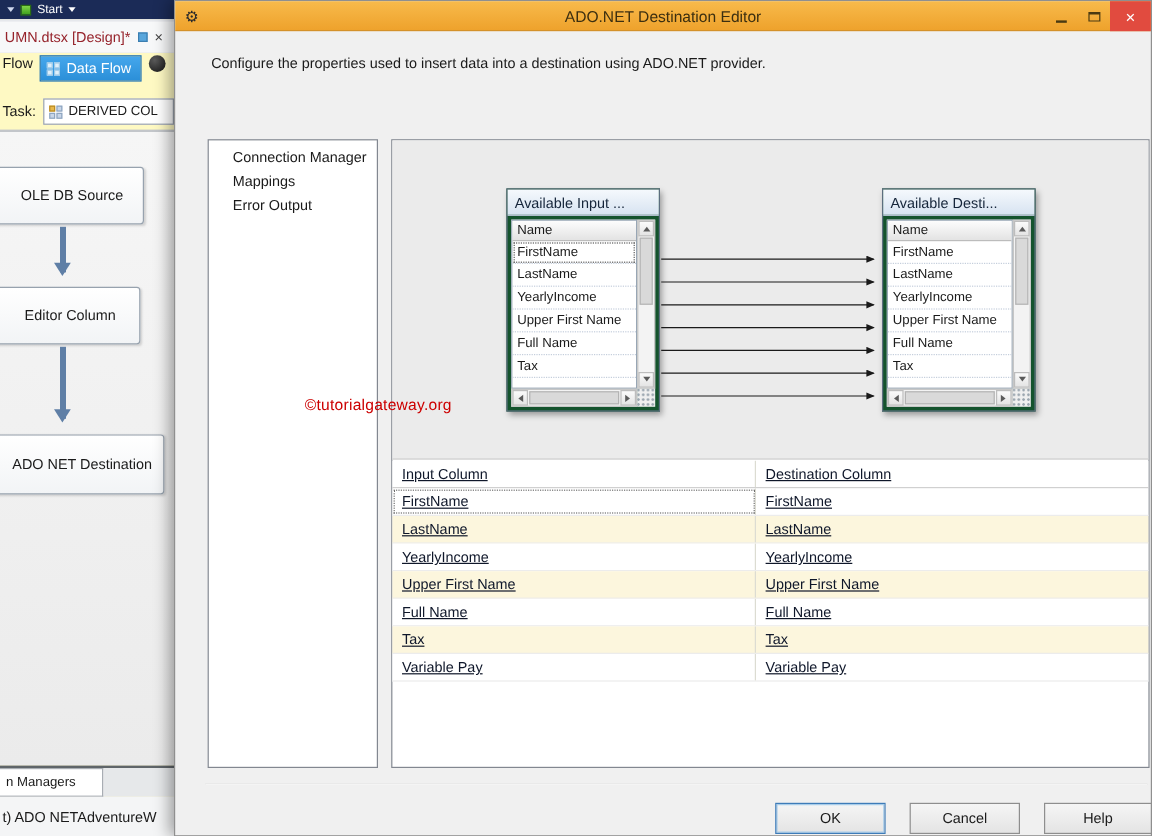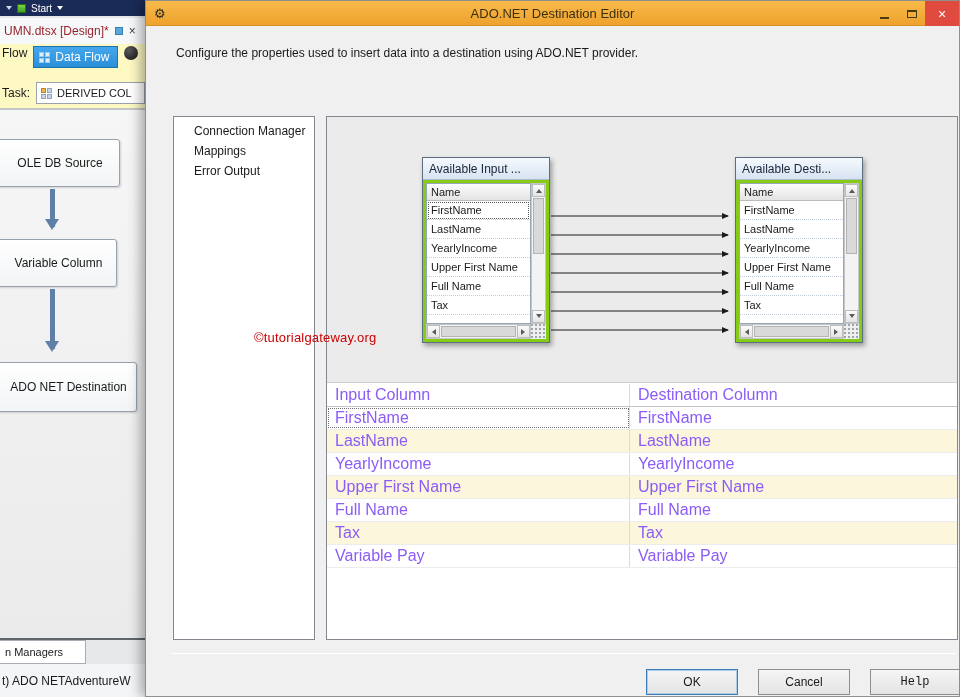--- a/index.html
+++ b/index.html
@@ -65,21 +65,21 @@
 
   .dlg-desc { position:absolute; left:30px; top:45px; font-size:12px; color:#1a1a1a; }
 
   .nav-list { position:absolute; left:27px; top:115px; width:142px; height:524px; background:#ffffff; border:1px solid #828790; padding-top:4px; }
   .nav-item { font-size:12px; color:#1a1a1a; line-height:20px; padding-left:20px; white-space:nowrap; }
 
   .main-panel { position:absolute; left:180px; top:115px; width:632px; height:524px; background:#ffffff; border:1px solid #828790; }
   .diagram { position:absolute; left:0; top:0; width:630px; height:266px; background:#ebebeb; border-bottom:1px solid #cfcfcf; }
   .connections-svg { position:absolute; left:0; top:0; pointer-events:none; }
 
-  .map-box { position:absolute; top:40px; width:128px; height:186px; background:#84cc16; border:1px solid #5c6e7f; box-shadow:2px 3px 5px rgba(0,0,0,.35); }
+  .map-box { position:absolute; top:40px; width:128px; height:186px; background:#14532d; border:1px solid #5c6e7f; box-shadow:2px 3px 5px rgba(0,0,0,.35); }
   .map-box.input-box { left:95px; }
   .map-box.dest-box { left:408px; }
   .map-title { position:relative; height:22px; line-height:22px; padding:0 16px 0 6px; font-size:12px; color:#15253a; background:linear-gradient(#f5f9fd,#d7e3f1); border-bottom:1px solid #aebccb; white-space:nowrap; overflow:hidden; }
   .map-body { position:absolute; left:0; top:22px; right:0; bottom:0; }
   .cols { position:absolute; left:3px; top:3px; right:18px; bottom:18px; background:#ffffff; border:1px solid #98a6b5; overflow:hidden; }
   .col-header { height:17px; line-height:16px; font-size:11px; padding-left:4px; color:#1a1a1a; background:linear-gradient(#fdfdfd,#e3e3e3); border-bottom:1px solid #bcbcbc; }
   .col-row { height:19px; line-height:18px; font-size:11px; padding-left:4px; color:#1a1a1a; border-bottom:1px dotted #c4cedb; white-space:nowrap; overflow:hidden; }
   .col-row.focused { outline:1px dotted #5a5a5a; outline-offset:-2px; }
 
   .vscroll { position:absolute; top:3px; right:3px; width:15px; bottom:18px; background:#f3f3f3; border:1px solid #c6c6c6; }
@@ -94,30 +94,30 @@
   .v-thumb { position:absolute; left:1px; top:14px; width:11px; height:56px; background:#d9d9d9; border:1px solid #b3b3b3; }
   .h-thumb { position:absolute; top:1px; left:14px; right:14px; height:11px; background:#d9d9d9; border:1px solid #b3b3b3; }
   .corner-grip { position:absolute; right:3px; bottom:3px; width:15px; height:15px; background:#efefef; background-image:radial-gradient(#9aa5af 1px, transparent 1.2px); background-size:4px 4px; background-position:3px 3px; }
 
   .watermark { position:absolute; left:108px; top:329px; color:#cc0000; font-size:13px; font-weight:normal; letter-spacing:0.2px; }
 
   .map-table { position:absolute; left:0; top:267px; width:630px; }
   .t-row { display:flex; height:23px; border-bottom:1px solid #ececec; background:#ffffff; }
   .t-row.header { border-bottom:1px solid #c5c5c5; }
   .t-row.alt { background:#fcf6dd; }
-  .t-cell { line-height:22px; font-size:16px; color:#8b5cf6; padding-left:8px; white-space:nowrap; overflow:hidden; }
+  .t-cell { line-height:22px; font-size:12px; color:#0f172a; padding-left:8px; white-space:nowrap; overflow:hidden;text-decoration:underline; }
   .t-cell.c1 { width:303px; border-right:1px solid #dcdcd2; }
   .t-cell.c2 { flex:1; }
   .t-row.focused .c1 { outline:1px dotted #6f6f6f; outline-offset:-2px; }
 
   .btn-separator { position:absolute; left:25px; right:3px; top:652px; height:1px; background:#bcbcbc; border-bottom:1px solid #ffffff; }
   .dlg-btn { position:absolute; top:668px; width:92px; height:26px; background:linear-gradient(#f5f5f5,#e4e4e4); border:1px solid #8e8e8e; font-size:12px; color:#1a1a1a; display:flex; align-items:center; justify-content:center; }
   .btn-ok { left:500px; border:1px solid #3e7cb8; box-shadow:0 0 0 1px #a9cdea inset; }
   .btn-cancel { left:612px; }
-  .btn-help { left:724px; width:90px;font-family:Liberation Mono, monospace; }
+  .btn-help { left:724px; width:90px; }
 </style>
 </head>
 <body>
 
 <div id="root">
 
   <div class="vs-pane">
     <div class="vs-topbar">
       <span class="vs-caret"></span>
       <span class="vs-green-icon"></span>
@@ -159,21 +159,21 @@
         <span class="task-value">DERIVED COL</span>
       </span>
     </div>
 
     <div class="design-surface">
       <div class="flow-node node-source">
         <span>OLE DB Source</span>
       </div>
       <div class="flow-arrow arrow-1"></div>
       <div class="flow-node node-derived">
-        <span>Variable Column</span>
+        <span>Editor Column</span>
       </div>
       <div class="flow-arrow arrow-2"></div>
       <div class="flow-node node-dest">
         <span>ADO NET Destination</span>
       </div>
     </div>
 
     <div class="surface-bottom-line"></div>
     <div class="managers-row">
       <div class="managers-tab">

